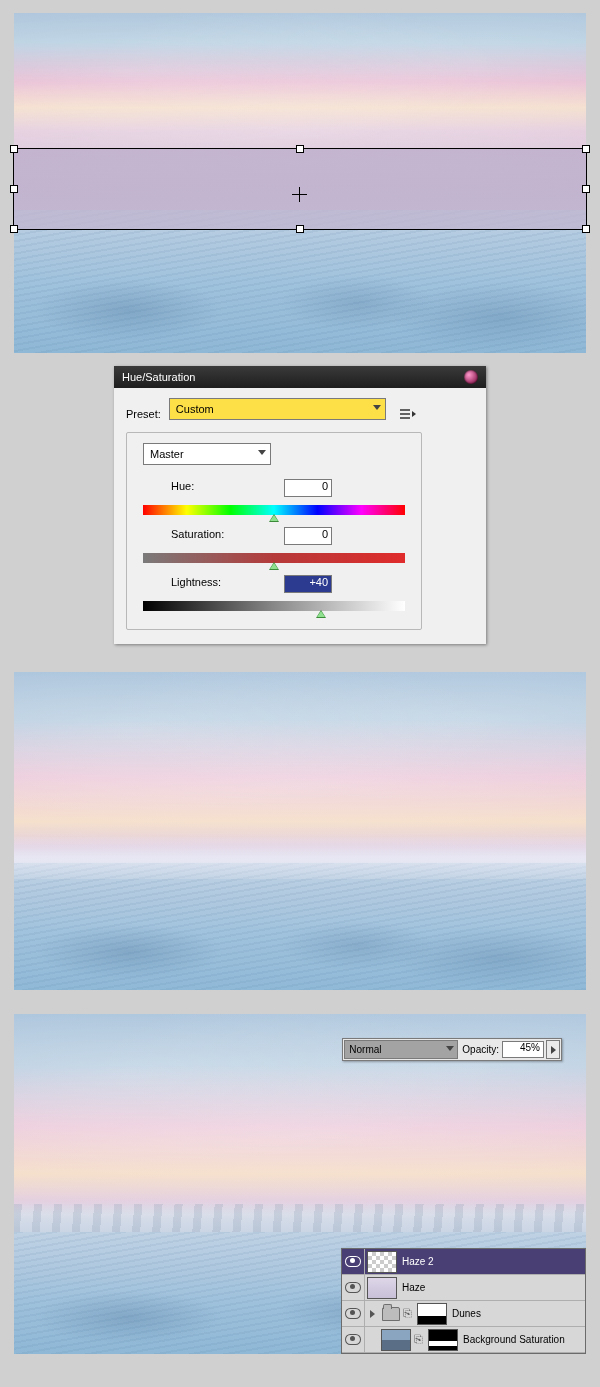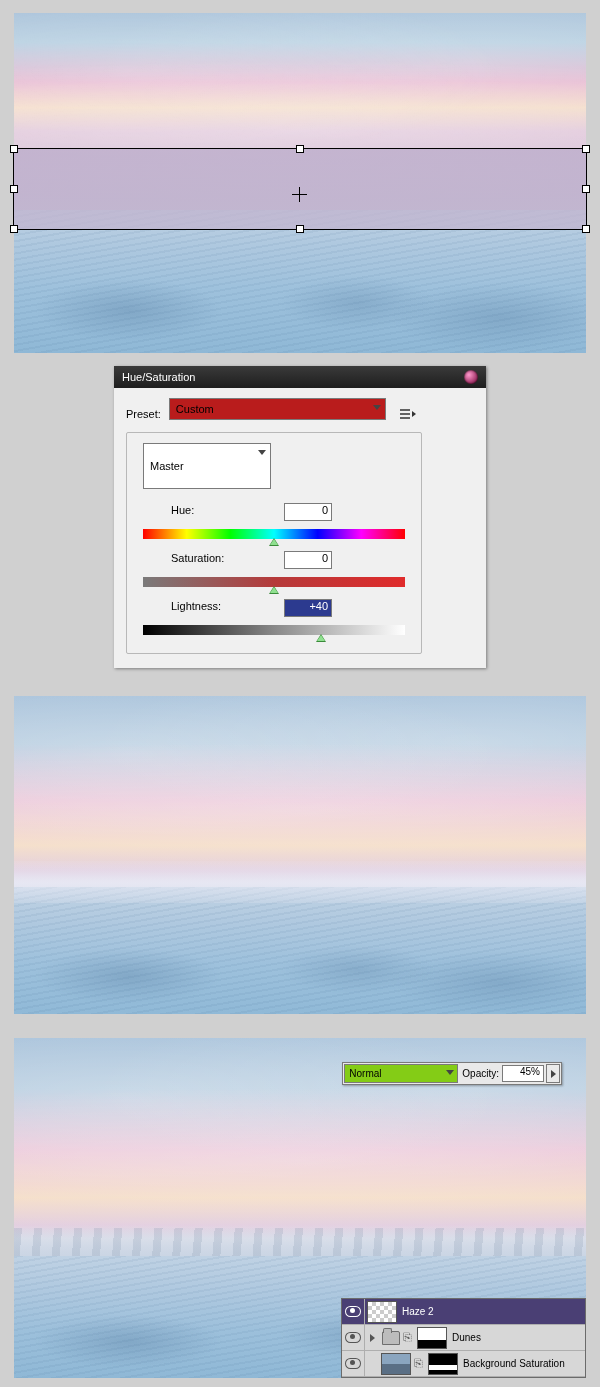--- a/index.html
+++ b/index.html
@@ -24,29 +24,29 @@
 .center-marker:before{left:9px;top:2px;width:1px;height:15px}
 .center-marker:after{top:9px;left:2px;height:1px;width:15px}
 
 
 .dialog{width:372px;margin:10px auto 0;background:#f0f0f0;box-shadow:1px 1px 3px rgba(0,0,0,.4)}
 .titlebar{height:22px;background:linear-gradient(#3a3a3a,#1e1e1e);color:#fff;display:flex;align-items:center;padding:0 8px;font-size:11px}
 .titlebar .close{margin-left:auto;width:14px;height:14px;border-radius:50%;background:radial-gradient(circle at 35% 35%,#f9c,#8a1a4f 80%);box-shadow:0 0 2px #000 inset}
 .dlg-body{padding:10px 12px 14px;position:relative}
 .dlg-row1{display:flex;align-items:flex-end;gap:8px}
 .lbl{font-size:11px}
-.combo{flex:1;height:20px;background:#b91c1c;border:1px solid #7a7a7a;display:flex;align-items:center;padding:0 6px;position:relative}
+.combo{flex:1;height:20px;background:#fde047;border:1px solid #7a7a7a;display:flex;align-items:center;padding:0 6px;position:relative}
 .combo .arrow{position:absolute;right:4px;top:6px;width:0;height:0;border-left:4px solid transparent;border-right:4px solid transparent;border-top:5px solid #444}
 .opt-icon{width:16px;height:12px;display:inline-block;margin-left:6px}
 .opt-icon svg{display:block}
 .btns{position:absolute;right:12px;top:10px;width:70px}
 .btn{display:block;width:70px;height:22px;background:linear-gradient(#fff,#e3e3e3);border:1px solid #8a8a8a;border-radius:3px;margin-bottom:8px;text-align:center;line-height:20px;font-size:11px;box-shadow:0 0 0 1px #b7d4f0}
 .cancel{box-shadow:none}
 .fieldset{margin:12px 0 0;padding:10px 16px 14px;border:1px solid #b8b8b8;border-radius:2px;width:262px}
-.combo-master{width:114px;height:20px;background:#fff;border:1px solid #7a7a7a;display:flex;align-items:center;padding:12px 6px;position:relative;margin-bottom:14px}
+.combo-master{width:114px;height:20px;background:#fff;border:1px solid #7a7a7a;display:flex;align-items:center;padding:0 6px;position:relative;margin-bottom:14px}
 .combo-master .arrow{position:absolute;right:4px;top:6px;width:0;height:0;border-left:4px solid transparent;border-right:4px solid transparent;border-top:5px solid #444}
 .param-row{margin:0 0 8px 28px}
 .param-row .plabel{display:inline-block;width:110px}
 .num-input{display:inline-block;width:40px;height:16px;background:#fff;border:1px solid #7a7a7a;text-align:right;padding:0 3px;font-size:11px}
 .num-input.sel{background:#2c3a8f;color:#fff}
 .slider-hue{height:10px;margin:2px 0 12px 0;position:relative;background:linear-gradient(to right,#f00,#ff0,#0f0,#0ff,#00f,#f0f,#f00)}
 .slider-sat{height:10px;margin:2px 0 12px 0;position:relative;background:linear-gradient(to right,#7a7a7a,#b53a3a,#e02b2b)}
 .slider-light{height:10px;margin:2px 0 4px 0;position:relative;background:linear-gradient(to right,#000,#888,#fff)}
 .thumb{position:absolute;top:9px;width:0;height:0;border-left:5px solid transparent;border-right:5px solid transparent;border-bottom:8px solid #3a8a3a;transform:translateX(-5px)}
 .thumb:after{content:"";position:absolute;left:-4px;top:1px;width:0;height:0;border-left:4px solid transparent;border-right:4px solid transparent;border-bottom:6px solid #8fe08f}
@@ -58,21 +58,21 @@
 .dunes2{position:absolute;bottom:0;left:0;width:100%;height:40%;background:linear-gradient(to bottom,#c1d3e4 0%,#aec8df 30%,#9ec1dc 60%,#90b9d7 100%)}
 
 
 .img3{width:572px;height:340px;background:linear-gradient(to bottom,#a9c3db 0%,#b7cde0 15%,#e9c2d5 33%,#f4dcc6 47%,#e3cfe0 55%,#e0e3ed 59%,#c8d7e7 66%,#afc9e0 100%)}
 .mountains{position:absolute;top:56%;left:0;width:100%;height:10%;background:linear-gradient(to bottom,rgba(200,210,225,.1),rgba(200,210,225,.7))}
 .mountains:before{content:"";position:absolute;inset:0;background:repeating-linear-gradient(95deg,rgba(120,140,165,.2) 0 8px,transparent 8px 20px)}
 .dunes3{position:absolute;bottom:0;left:0;width:100%;height:36%;background:linear-gradient(to bottom,#c0d2e4 0%,#aec8df 30%,#9dc0db 60%,#8fb8d6 100%)}
 
 
 .blend-bar{position:absolute;top:24px;right:24px;background:#e9e9e9;border:1px solid #7a7a7a;display:flex;align-items:center;padding:1px;font-size:10px;box-shadow:1px 1px 2px rgba(0,0,0,.3)}
-.blend-combo{width:104px;height:17px;background:#84cc16;border:1px solid #7a7a7a;display:flex;align-items:center;padding:0 4px;position:relative;margin-right:4px}
+.blend-combo{width:104px;height:17px;background:#a3a3a3;border:1px solid #7a7a7a;display:flex;align-items:center;padding:0 4px;position:relative;margin-right:4px}
 .blend-combo .arrow{position:absolute;right:3px;top:5px;width:0;height:0;border-left:4px solid transparent;border-right:4px solid transparent;border-top:5px solid #444}
 .op-input{width:34px;height:15px;background:#fff;border:1px solid #7a7a7a;text-align:right;padding:0 3px;margin-left:3px}
 .op-slider{width:12px;height:17px;background:#eaeaea;border:1px solid #7a7a7a;margin-left:2px;display:flex;align-items:center;justify-content:center}
 .op-slider .tri{width:0;height:0;border-top:4px solid transparent;border-bottom:4px solid transparent;border-left:5px solid #444}
 
 
 .layers{position:absolute;bottom:0;right:0;width:243px;background:#d7d7d7;border:1px solid #6b6b6b}
 .layer-row{display:flex;align-items:center;height:25px;border-bottom:1px solid #aeaeae;background:#d7d7d7}
 .layer-row.sel{background:#4a3f74;color:#fff}
 .eye-col{width:22px;height:100%;display:flex;align-items:center;justify-content:center;border-right:1px solid #aeaeae}
@@ -204,20 +204,27 @@
       <div class="eye-col">
             <span class="eye"></span>
           </div>
       <div class="thumb-box thumb-ck"></div>
       <span class="lname">Haze 2</span>
     </div>
     <div class="layer-row">
       <div class="eye-col">
             <span class="eye"></span>
           </div>
+      <div class="thumb-box thumb-haze"></div>
+      <span class="lname">Haze</span>
+    </div>
+    <div class="layer-row">
+      <div class="eye-col">
+            <span class="eye"></span>
+          </div>
       <div class="tri-col">
             <span class="t"></span>
           </div>
       <div class="folder"></div>
       <span class="link">⎘</span>
       <div class="thumb-box thumb-mask white-top"></div>
       <span class="lname">Dunes</span>
     </div>
     <div class="layer-row">
       <div class="eye-col">

